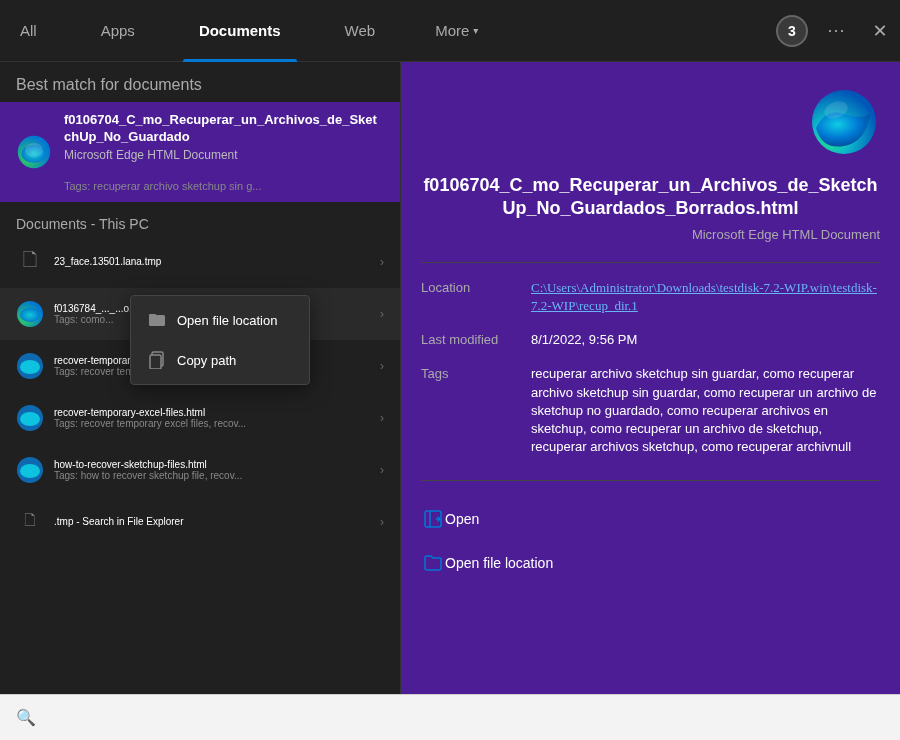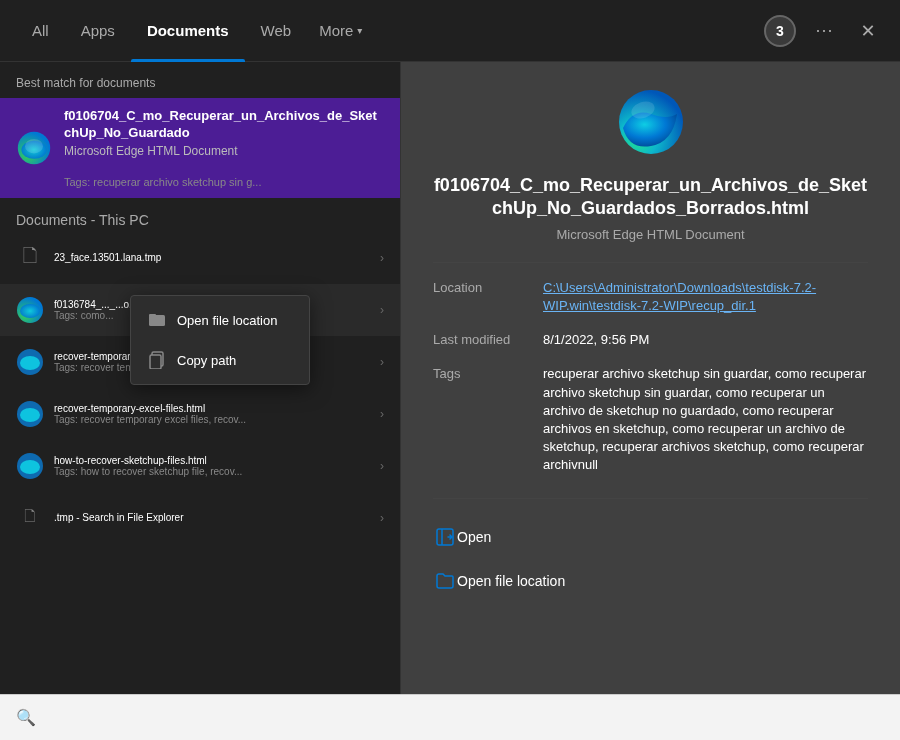--- a/index.html
+++ b/index.html
@@ -13,22 +13,23 @@
       position: relative;
     }
 
     
     .tab-bar {
       display: flex;
       align-items: center;
       height: 62px;
       background: #202020;
       border-bottom: 1px solid #333;
-      padding: 0 16px;
+      padding: 0 4px;
       position: relative;
+      gap: 32px;
     }
     .tab-item {
       padding: 8px 16px;
       font-size: 15px;
       color: #aaa;
       cursor: pointer;
       position: relative;
       height: 62px;
       display: flex;
       align-items: center;
@@ -100,21 +101,21 @@
 
     
     .left-panel {
       width: 400px;
       background: #202020;
       overflow-y: auto;
       flex-shrink: 0;
     }
 
     .section-title {
-      font-size: 12px;
+      font-size: 16px;
       color: #aaa;
       padding: 14px 16px 8px;
       font-weight: 400;
     }
 
     
     .best-match-item {
       display: flex;
       align-items: center;
       padding: 10px 16px;
@@ -229,25 +230,25 @@
       height: 20px;
       display: flex;
       align-items: center;
       justify-content: center;
       color: #aaa;
     }
 
     
     .right-panel {
       flex: 1;
-      background: #404040;
+      background: #4c1d95;
       display: flex;
       flex-direction: column;
-      align-items: center;
-      padding: 24px 32px;
+      align-items: flex-end;
+      padding: 24px 20px;
       border-left: 1px solid #333;
       overflow-y: auto;
     }
 
     .right-panel-icon {
       width: 72px;
       height: 72px;
       margin-bottom: 16px;
     }
 
@@ -288,20 +289,21 @@
     .info-value {
       font-size: 13px;
       color: #fff;
       flex: 1;
       word-break: break-word;
       line-height: 1.4;
     }
     .info-value a {
       color: #6ab4f5;
       text-decoration: underline;
+      font-family: Liberation Serif, serif;
     }
 
     .right-panel-actions {
       width: 100%;
       border-top: 1px solid #444;
       padding-top: 16px;
       margin-top: 8px;
     }
     .action-item {
       display: flex;

